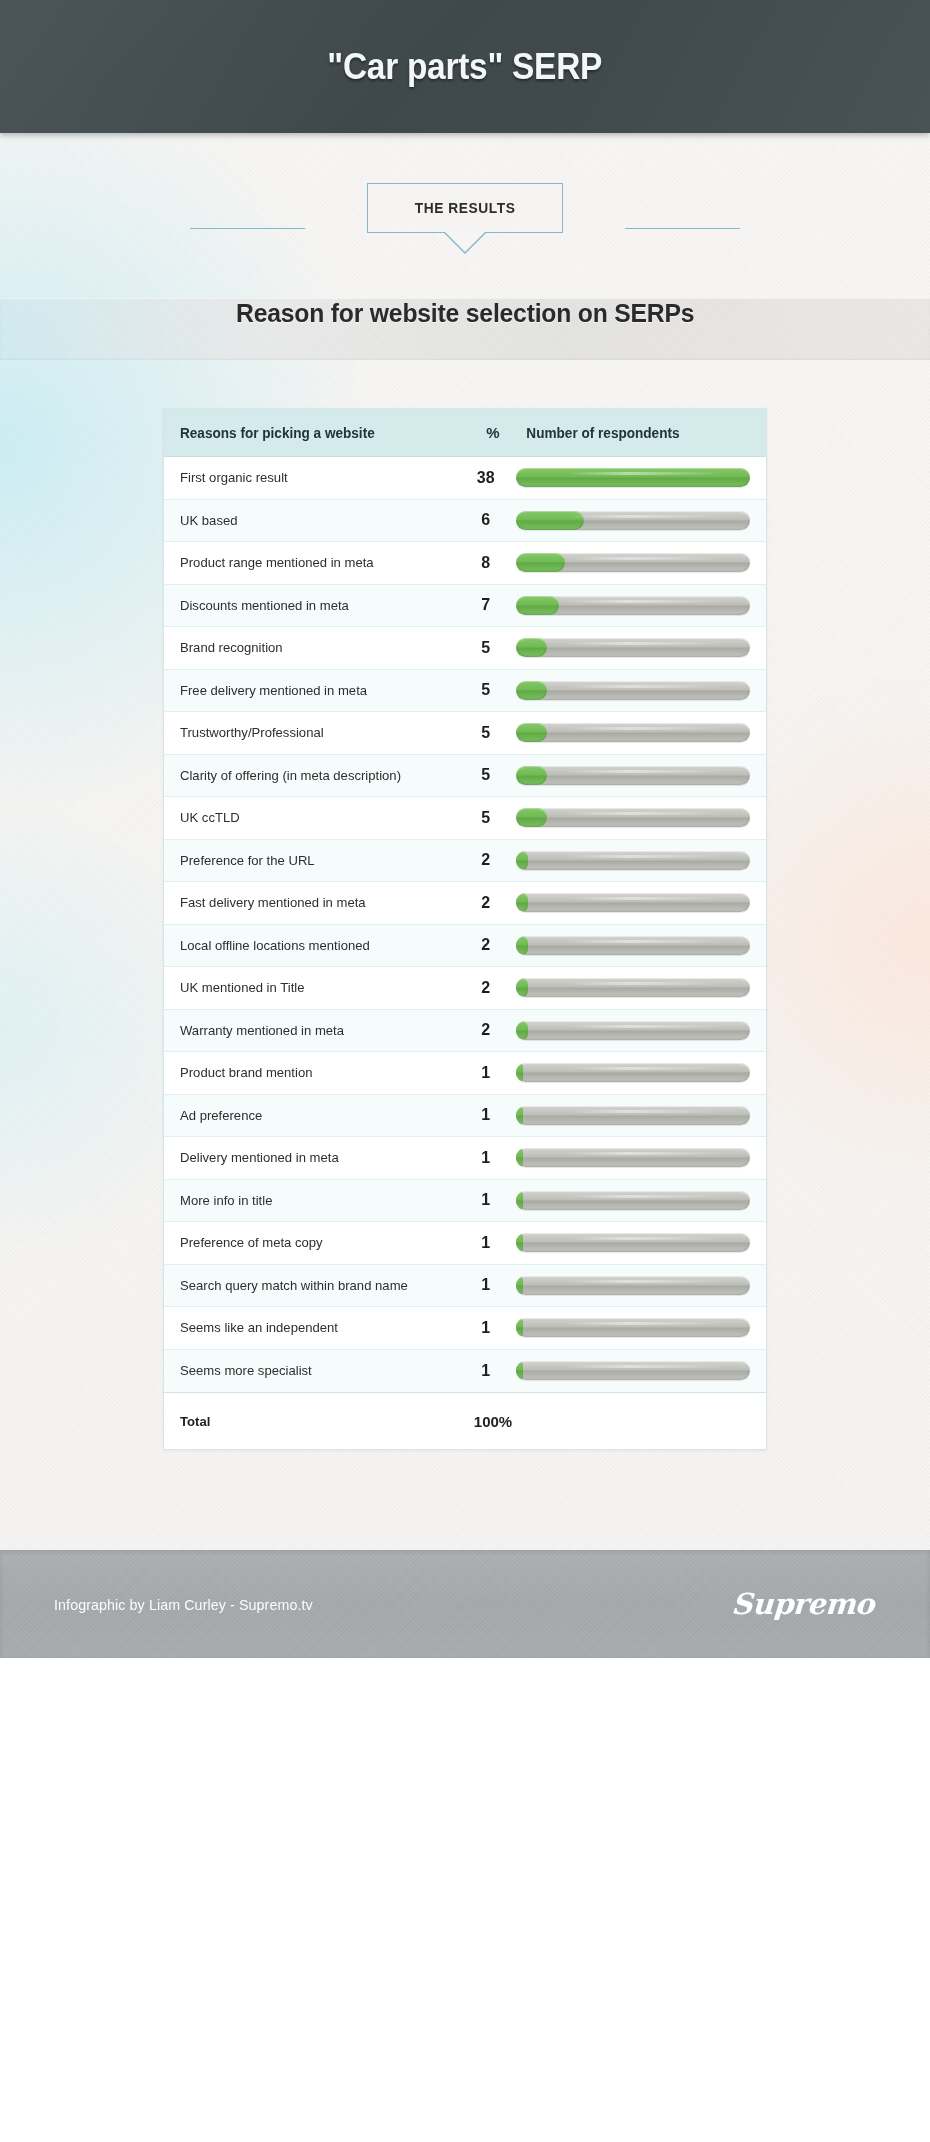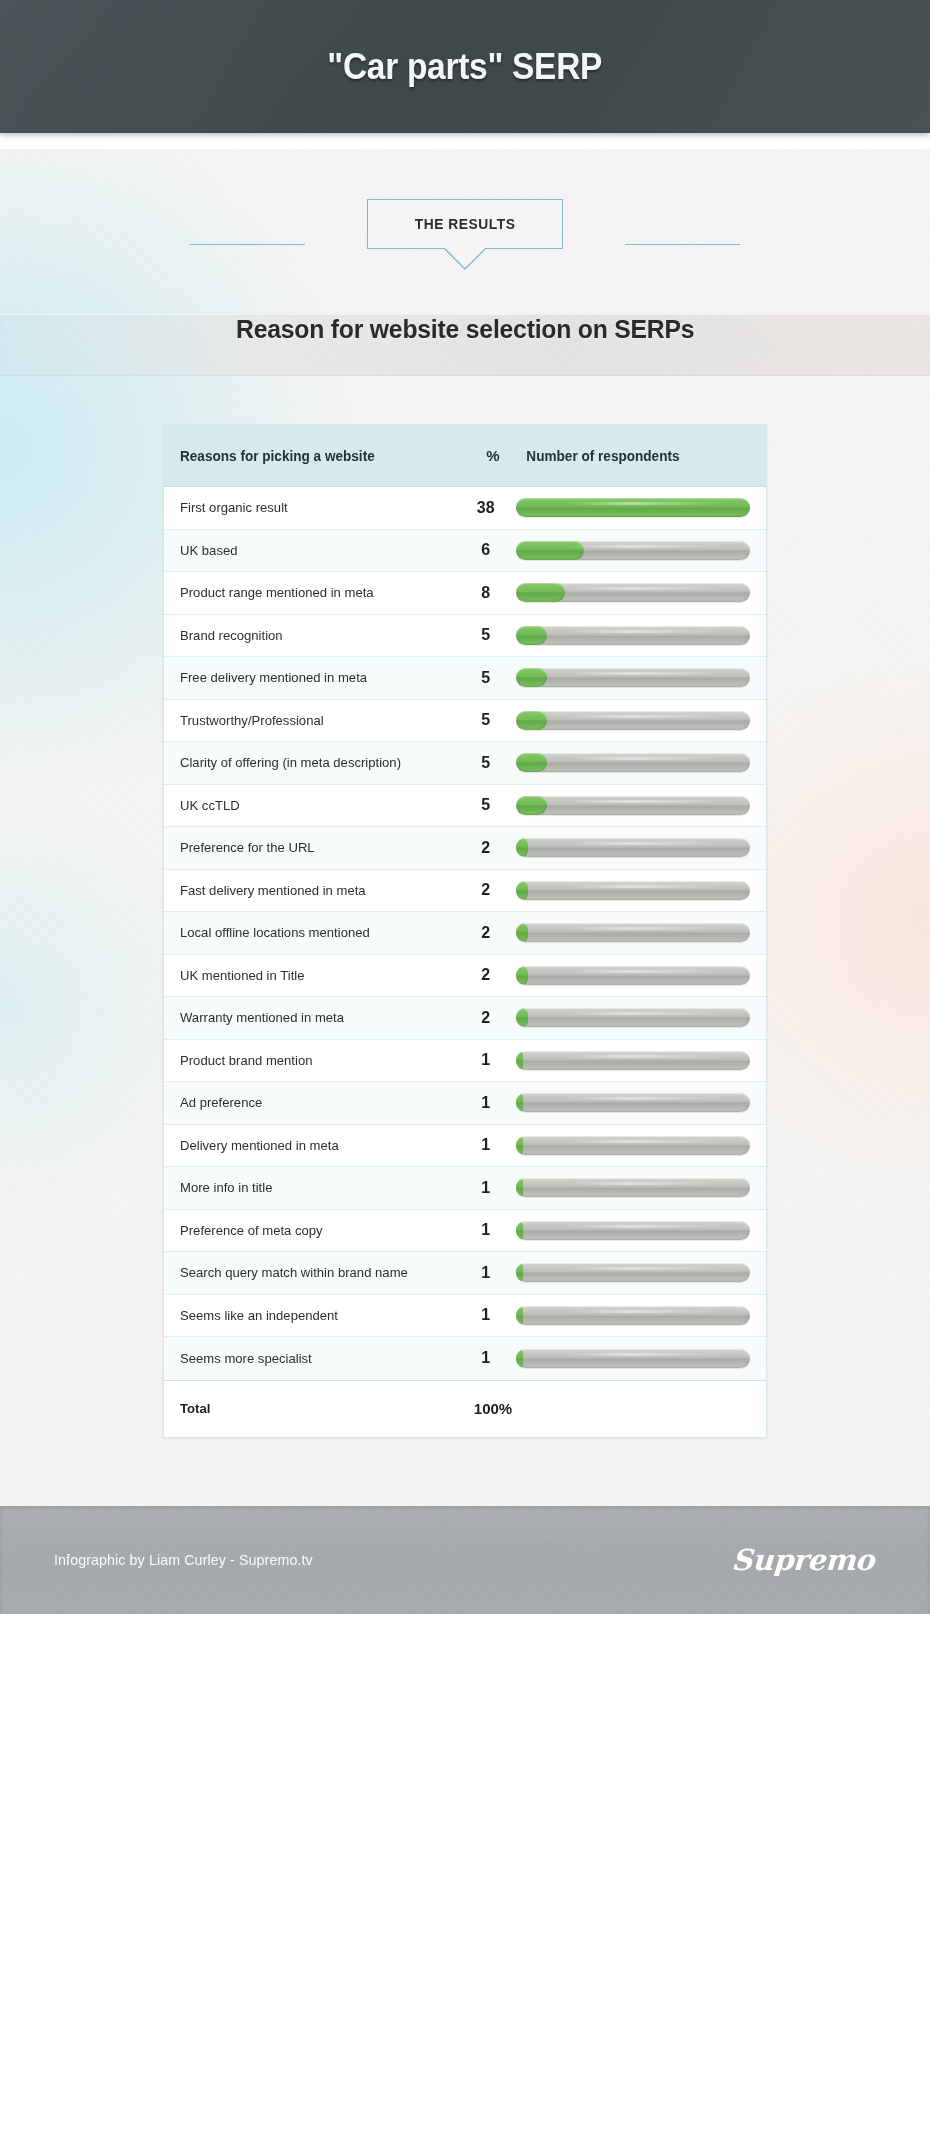--- a/index.html
+++ b/index.html
@@ -53,22 +53,21 @@
   .paper {
     position: relative;
     background: #f4f3f1;
     background-image:
       radial-gradient(circle at 0% 22%, rgba(196,235,243,0.85) 0%, rgba(196,235,243,0) 26%),
       radial-gradient(circle at 100% 57%, rgba(252,227,214,0.75) 0%, rgba(252,227,214,0) 22%),
       radial-gradient(circle at 0% 63%, rgba(205,238,244,0.55) 0%, rgba(205,238,244,0) 18%),
       repeating-linear-gradient(45deg, rgba(0,0,0,0.012) 0px, rgba(0,0,0,0.012) 1px, rgba(255,255,255,0) 1px, rgba(255,255,255,0) 3px),
       repeating-linear-gradient(-45deg, rgba(0,0,0,0.010) 0px, rgba(0,0,0,0.010) 1px, rgba(255,255,255,0) 1px, rgba(255,255,255,0) 3px),
       linear-gradient(#f7f6f4, #f5f4f2);
-    padding-bottom: 68px;
-    margin-top: 16px;
+    padding-bottom: 100px;
   }
 
   
   .results-wrap {
     position: relative;
     height: 165px;
     display: flex;
     align-items: flex-start;
     justify-content: center;
   }
@@ -163,21 +162,21 @@
     display: flex;
     align-items: center;
     height: 42.5px;
     border-bottom: 1px solid #dff0f0;
     padding: 0 0 0 16px;
   }
   .trow:last-child { border-bottom: none; }
 
   .trow.header-row {
     background: #d5eaea;
-    height: 62px;
+    height: 48px;
     border-bottom: 1px solid #c7e0e0;
   }
   .trow.alt { background: #f6fbfb; }
   .trow.total-row {
     background: #ffffff;
     border-top: 1px solid #cfe4e4;
     height: 57px;
   }
 
   .c-reason {
@@ -350,20 +349,29 @@
         </div>
         <div class="trow">
           <div class="c-reason">Product range mentioned in meta</div>
           <div class="c-pct">8</div>
           <div class="c-bar">
             <div class="bar-track">
               <div class="bar-fill" style="width: 21.0526%;"></div>
             </div>
           </div>
         </div>
+        <div class="trow alt">
+          <div class="c-reason">Discounts mentioned in meta</div>
+          <div class="c-pct">7</div>
+          <div class="c-bar">
+            <div class="bar-track">
+              <div class="bar-fill" style="width: 18.4211%;"></div>
+            </div>
+          </div>
+        </div>
         <div class="trow">
           <div class="c-reason">Brand recognition</div>
           <div class="c-pct">5</div>
           <div class="c-bar">
             <div class="bar-track">
               <div class="bar-fill" style="width: 13.1579%;"></div>
             </div>
           </div>
         </div>
         <div class="trow alt">

